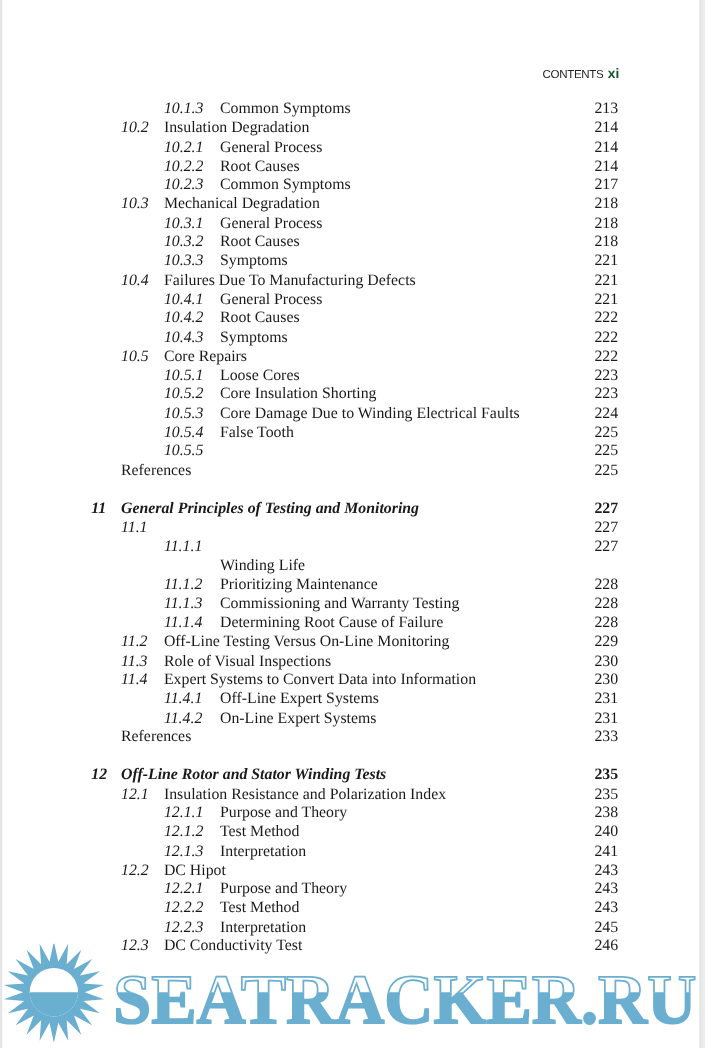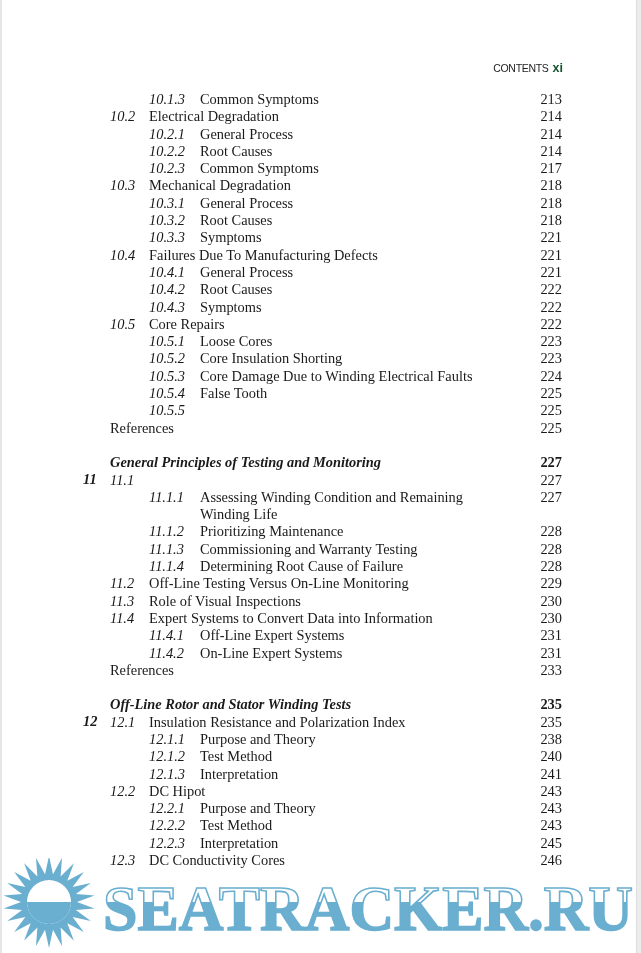--- a/index.html
+++ b/index.html
@@ -9,21 +9,21 @@
   .edge-right { position: absolute; left: 636px; top: 0; width: 5px; height: 953px; background: #ececec; border-left: 1px solid #dedede; box-sizing: border-box; }
   .running-head { position: absolute; top: 58px; left: 0; width: 563px; text-align: right; }
   .running-head .rh-label { font-family: "Liberation Sans", sans-serif; font-size: 10.5px; letter-spacing: -0.3px; color: #222; margin-right: 0; }
   .running-head .rh-page { font-family: "Liberation Sans", sans-serif; font-size: 12.5px; font-weight: bold; color: #14532d; }
   .toc { position: absolute; top: 91px; left: 0; width: 641px; }
   .row { position: relative; height: 17.3px; font-size: 14.4px; line-height: 17.3px; white-space: nowrap; }
   .row .num { position: absolute; top: 0; font-style: italic; }
   .row .title { position: absolute; top: 0; }
   .row .page { position: absolute; top: 0; right: 79px; text-align: right; }
   .row.chapter { font-weight: bold; }
-  .row.chapter .num { left: 83px; margin-top: 17px; }
+  .row.chapter .num { left: 83px; }
   .row.chapter .title { left: 110px; font-style: italic; }
   .row.section .num { left: 110px; }
   .row.section .title { left: 149px; }
   .row.subsection .num { left: 149px; }
   .row.subsection .title { left: 200px; }
   .row.refs .title { left: 110px; }
   .row.cont .title { left: 200px; }
   .gap { height: 17.3px; }
   .watermark { position: absolute; left: 0; top: 858px; width: 641px; height: 95px; }
 </style>
@@ -39,21 +39,21 @@
 </div>
 
 <div class="toc" id="toc">
     <div class="row subsection">
       <span class="num">10.1.3</span>
       <span class="title">Common Symptoms</span>
       <span class="page">213</span>
     </div>
     <div class="row section">
       <span class="num">10.2</span>
-      <span class="title">Electrical Degradation</span>
+      <span class="title">Insulation Degradation</span>
       <span class="page">214</span>
     </div>
     <div class="row subsection">
       <span class="num">10.2.1</span>
       <span class="title">General Process</span>
       <span class="page">214</span>
     </div>
     <div class="row subsection">
       <span class="num">10.2.2</span>
       <span class="title">Root Causes</span>
@@ -143,21 +143,20 @@
       <span class="num">11</span>
       <span class="title">General Principles of Testing and Monitoring</span>
       <span class="page">227</span>
     </div>
     <div class="row section">
       <span class="num">11.1</span>
       <span class="page">227</span>
     </div>
     <div class="row subsection">
       <span class="num">11.1.1</span>
-      <span class="title">Assessing Winding Condition and Remaining</span>
       <span class="page">227</span>
     </div>
     <div class="row cont">
       <span class="num"></span>
       <span class="title">Winding Life</span>
       <span class="page"></span>
     </div>
     <div class="row subsection">
       <span class="num">11.1.2</span>
       <span class="title">Prioritizing Maintenance</span>
@@ -244,21 +243,21 @@
       <span class="title">Test Method</span>
       <span class="page">243</span>
     </div>
     <div class="row subsection">
       <span class="num">12.2.3</span>
       <span class="title">Interpretation</span>
       <span class="page">245</span>
     </div>
     <div class="row section">
       <span class="num">12.3</span>
-      <span class="title">DC Conductivity Cores</span>
+      <span class="title">DC Conductivity Test</span>
       <span class="page">246</span>
     </div>
   </div>
 
 <svg class="watermark" viewBox="0 0 641 95" xmlns="http://www.w3.org/2000/svg">
   <defs>
     <clipPath id="topHalf">
         <rect x="0" y="0" width="641" height="44"></rect>
       </clipPath>
     <clipPath id="botHalf">

